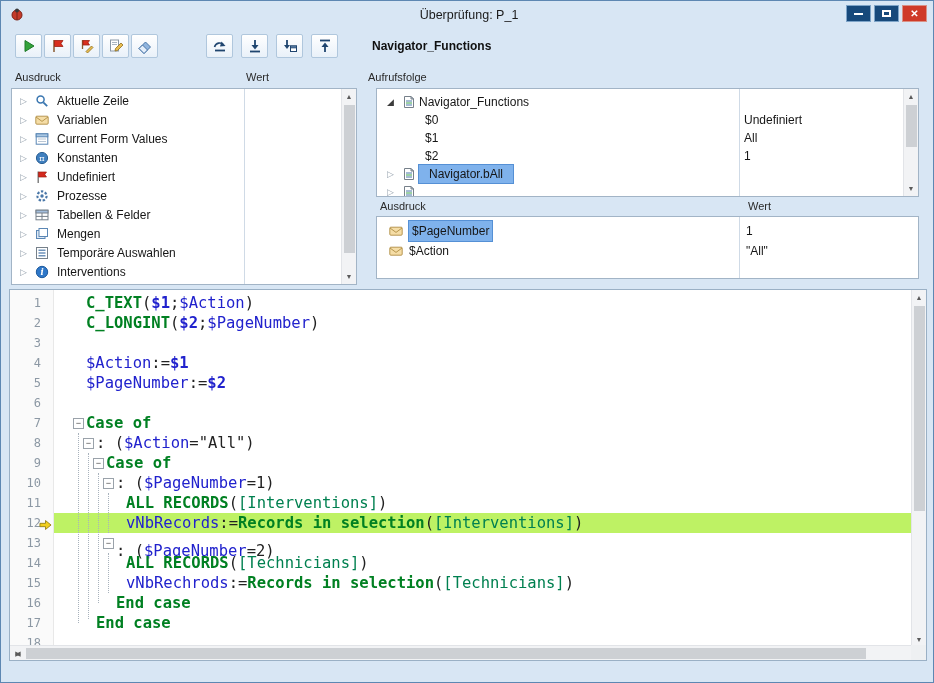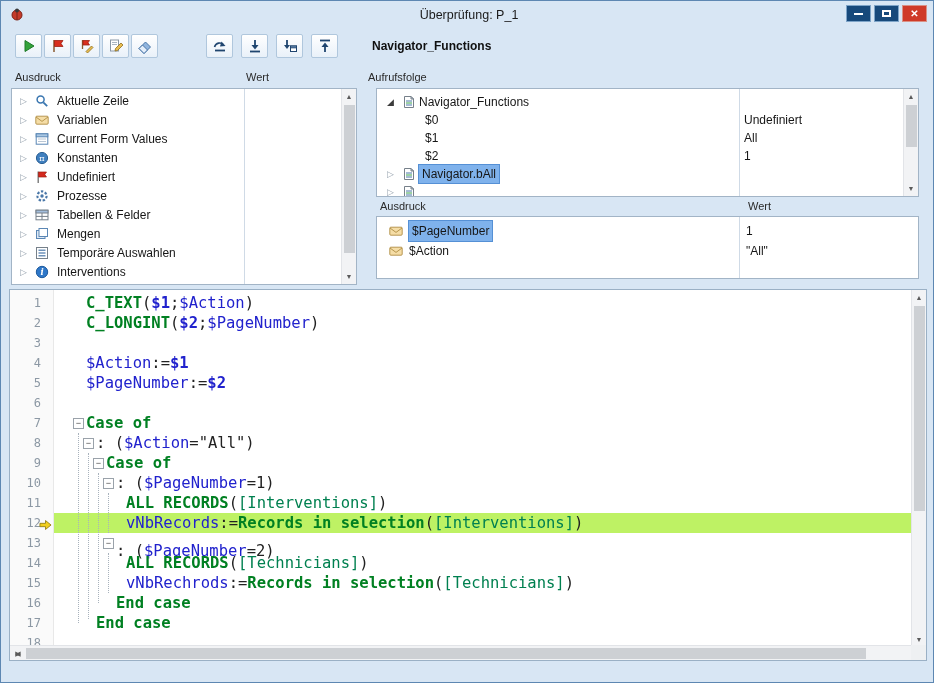--- a/index.html
+++ b/index.html
@@ -56,21 +56,21 @@
   .trow .icon { width:15px; margin-right:7px; }
   .icon svg { width:14px; height:14px; }
 
   
   #cc-rows { position:absolute; left:0; top:4px; right:15px; }
   .ccrow { position:relative; height:18px; line-height:18px; font-size:12px; color:#161616; }
   .ccrow .disc { position:absolute; left:10px; top:0; }
   .ccrow .icon { position:absolute; left:25px; top:2px; }
   .cclabel { position:absolute; left:42px; white-space:nowrap; }
   .cclabel.subitem { left:48px; }
-  .cclabel.sel { background:#7fb2ec; outline:1px solid #5590d5; padding:0 3px; }
+  .cclabel.sel { background:#7fb2ec; outline:1px solid #5590d5; padding:0 10px; }
   .ccval { position:absolute; left:367px; white-space:nowrap;text-align:right; }
 
   
   #ex-rows { position:absolute; left:0; top:4px; right:0; }
   .exrow { position:relative; height:20px; line-height:20px; font-size:12px; color:#161616; }
   .exrow .icon { position:absolute; left:12px; top:3px; }
   .exlabel { position:absolute; left:32px; white-space:nowrap; }
   .exlabel.sel { background:#7fb2ec; outline:1px solid #5590d5; padding:0 3px; }
   .exval { position:absolute; left:369px; white-space:nowrap; }
 

